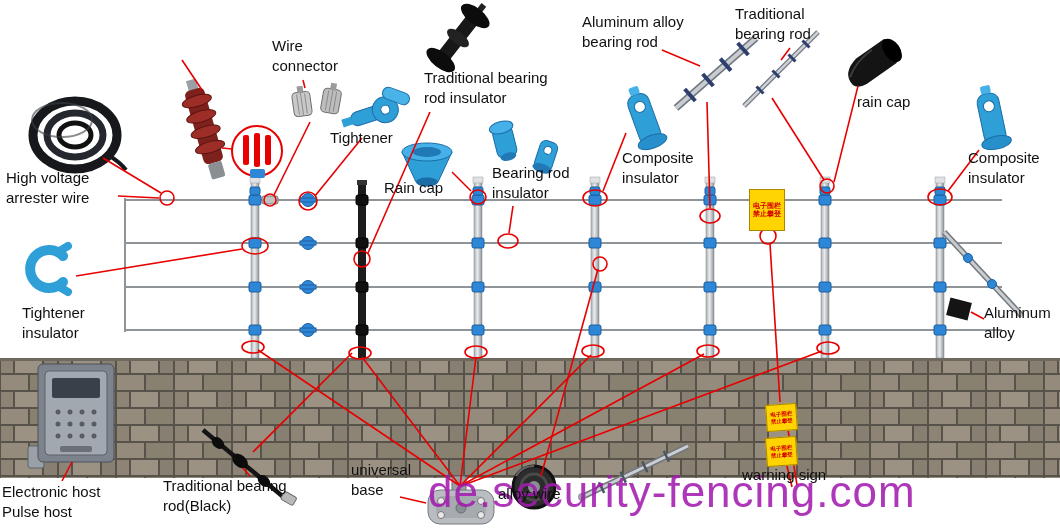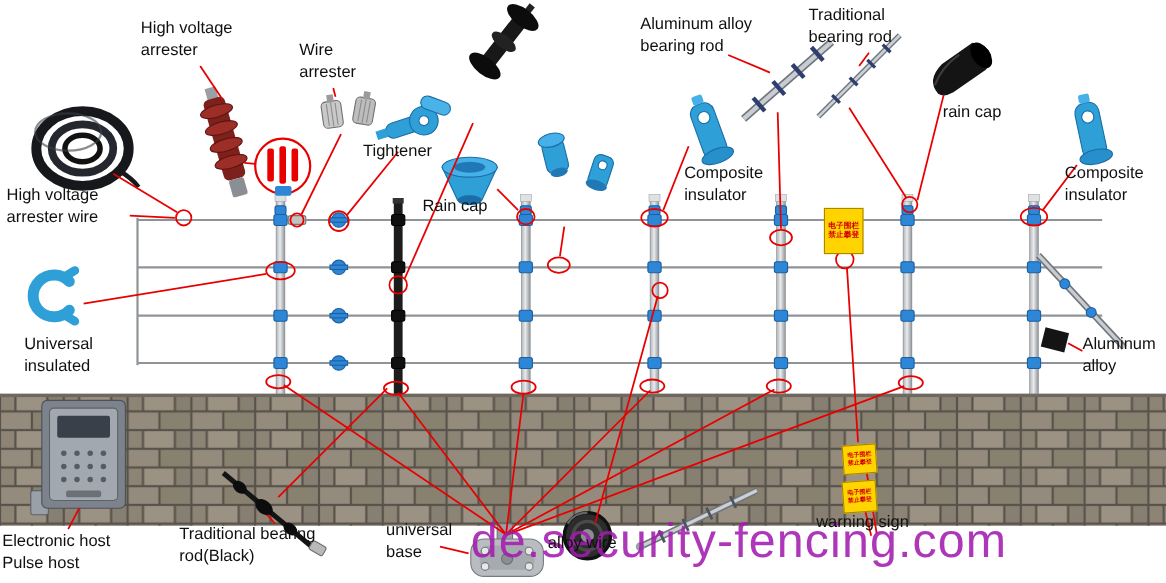--- a/index.html
+++ b/index.html
@@ -383,30 +383,31 @@
   <span>禁止攀登</span>
 </div>
 <div class="sign sign-sm" style="left:766px;top:437px;width:31px;height:29px">
   <span>电子围栏</span>
   <span>禁止攀登</span>
 </div>
 
 <div class="watermark">de.security-fencing.com</div>
 
 <div class="lbl" style="left:6px;top:168px;width:112px">High voltage arrester wire</div>
-<div class="lbl" style="left:128px;top:16px;width:106px">High voltage arrester</div>
-<div class="lbl" style="left:272px;top:36px;width:84px">Wire arrester</div>
+<div class="lbl" style="left:272px;top:36px;width:84px">Wire connector</div>
 <div class="lbl" style="left:330px;top:128px;width:90px">Tightener</div>
+<div class="lbl" style="left:424px;top:68px;width:140px">Traditional bearing rod insulator</div>
 <div class="lbl" style="left:384px;top:178px;width:72px">Rain cap</div>
+<div class="lbl" style="left:492px;top:163px;width:94px">Bearing rod insulator</div>
 <div class="lbl" style="left:735px;top:4px;width:96px">Traditional bearing rod</div>
 <div class="lbl" style="left:582px;top:12px;width:128px">Aluminum alloy bearing rod</div>
 <div class="lbl" style="left:857px;top:92px;width:70px">rain cap</div>
 <div class="lbl" style="left:622px;top:148px;width:92px">Composite insulator</div>
 <div class="lbl" style="left:968px;top:148px;width:92px">Composite insulator</div>
-<div class="lbl" style="left:22px;top:303px;width:82px">Universal insulated</div>
+<div class="lbl" style="left:22px;top:303px;width:82px">Tightener insulator</div>
 <div class="lbl" style="left:984px;top:303px;width:80px">Aluminum alloy</div>
 <div class="lbl" style="left:2px;top:482px;width:132px">Electronic host Pulse host</div>
 <div class="lbl" style="left:163px;top:476px;width:132px">Traditional bearing rod(Black)</div>
-<div class="lbl" style="left:351px;top:472px;width:74px">universal base</div>
+<div class="lbl" style="left:351px;top:460px;width:74px">universal base</div>
 <div class="lbl" style="left:498px;top:484px;width:80px">alloy wire</div>
 <div class="lbl" style="left:742px;top:465px;width:110px">warning sign</div>
 
 </div>
 
 </body></html>

